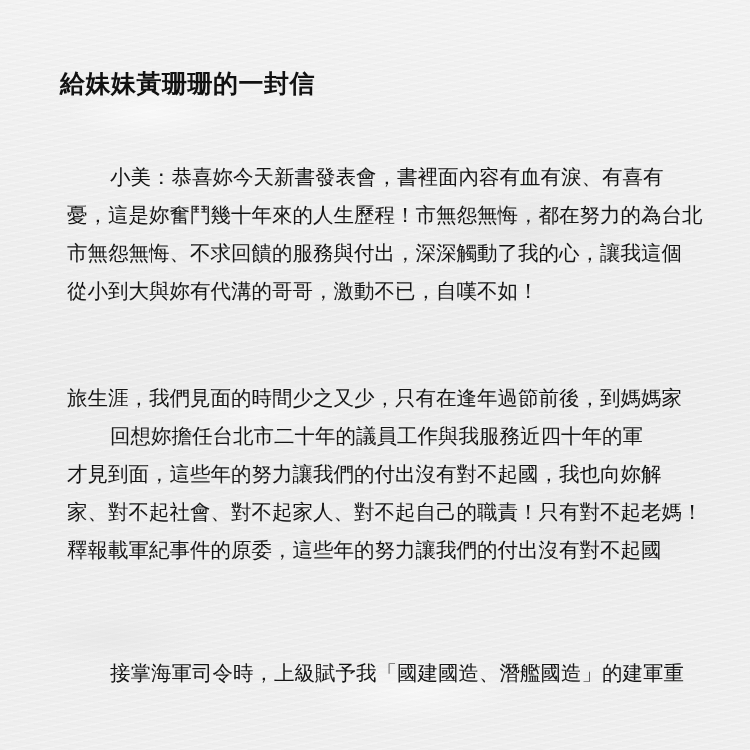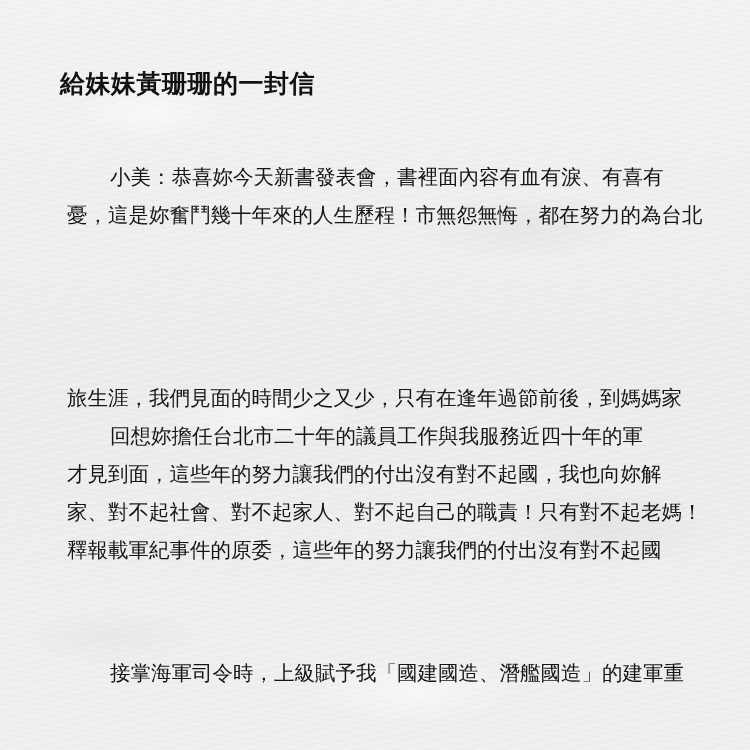--- a/index.html
+++ b/index.html
@@ -70,20 +70,22 @@
 </head>
 <body>
 
 <div class="letter">
 
   <h1 class="title">給妹妹黃珊珊的一封信</h1>
 
   <div class="paragraph p1">
     <span class="line indent">小美：恭喜妳今天新書發表會，書裡面內容有血有淚、有喜有</span>
     <span class="line">憂，這是妳奮鬥幾十年來的人生歷程！市無怨無悔，都在努力的為台北</span>
+    <span class="line">市無怨無悔、不求回饋的服務與付出，深深觸動了我的心，讓我這個</span>
+    <span class="line">從小到大與妳有代溝的哥哥，激動不已，自嘆不如！</span>
   </div>
 
   <div class="paragraph p2">
     <span class="line">旅生涯，我們見面的時間少之又少，只有在逢年過節前後，到媽媽家</span>
     <span class="line indent">回想妳擔任台北市二十年的議員工作與我服務近四十年的軍</span>
     <span class="line">才見到面，這些年的努力讓我們的付出沒有對不起國，我也向妳解</span>
     <span class="line">家、對不起社會、對不起家人、對不起自己的職責！只有對不起老媽！</span>
     <span class="line">釋報載軍紀事件的原委，這些年的努力讓我們的付出沒有對不起國</span>
   </div>
 

